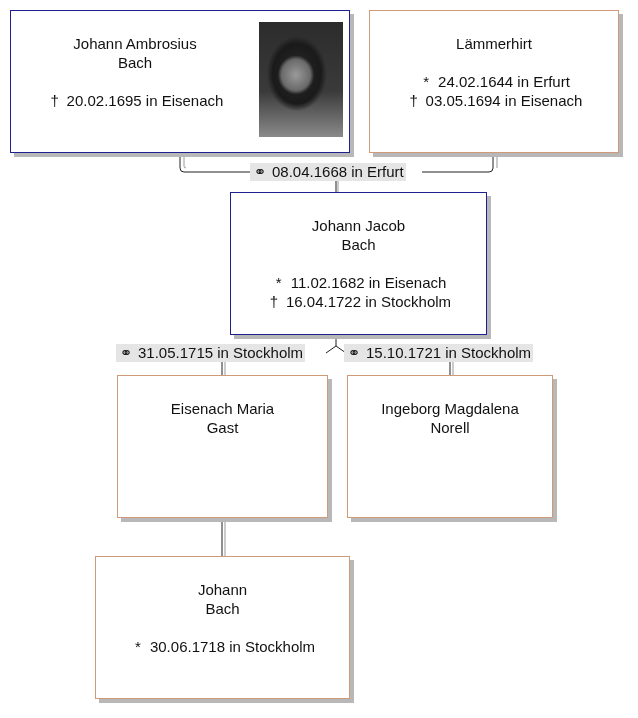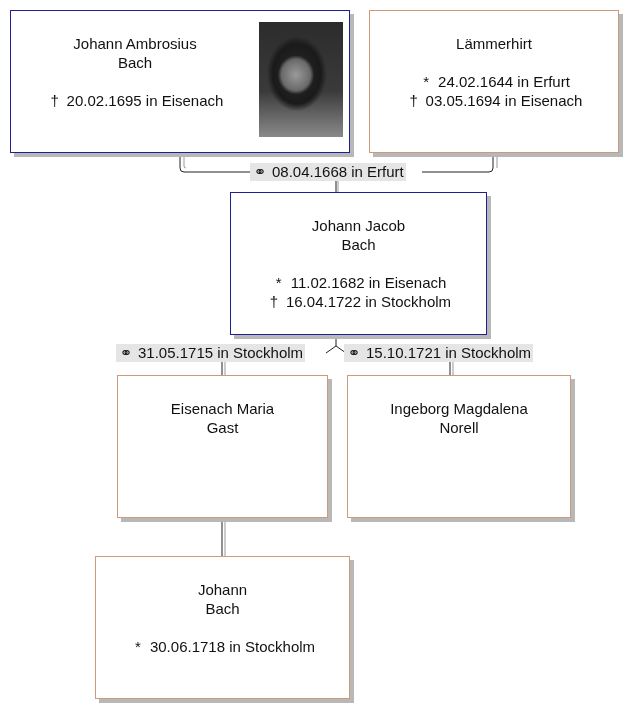--- a/index.html
+++ b/index.html
@@ -88,21 +88,21 @@
 
 <div class="card female" style="left:117px;top:375px;width:211px;height:143px;">
   <div style="position:absolute;left:0;top:23px;width:100%;">
     <span class="given">Eisenach Maria</span>
     <span class="surname">Gast</span>
     <span class="gap"></span>
     <span class="gap"></span>
   </div>
 </div>
 
-<div class="card female" style="left:347px;top:375px;width:224px;height:143px;">
+<div class="card female" style="left:347px;top:375px;width:206px;height:143px;">
   <div style="position:absolute;left:0;top:23px;width:100%;">
     <span class="given">Ingeborg Magdalena</span>
     <span class="surname">Norell</span>
   </div>
 </div>
 
 <div class="card female" style="left:95px;top:556px;width:255px;height:143px;">
   <div style="position:absolute;left:0;top:23px;width:100%;">
     <span class="given">Johann</span>
     <span class="surname">Bach</span>

